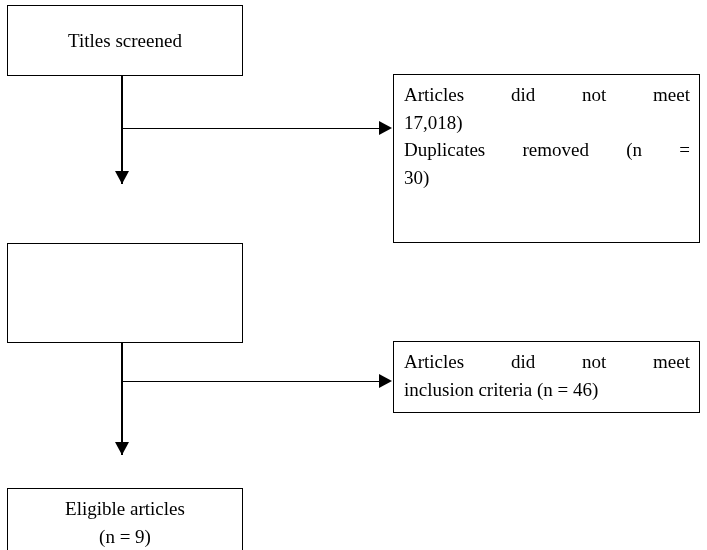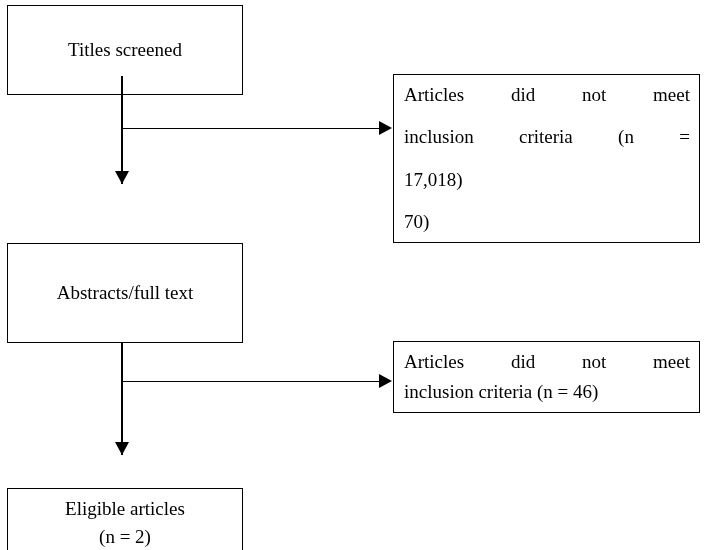--- a/index.html
+++ b/index.html
@@ -34,21 +34,21 @@
     line-height: 1.45;
   }
   .box.centered {
     align-items: center;
     text-align: center;
   }
   .box.justified {
     align-items: stretch;
     text-align: justify;
     padding: 6px 9px 6px 10px;
-    justify-content: space-between;
+    justify-content: flex-start;
   }
   .box.justified .ln {
     display: block;
     text-align: justify;
     text-align-last: left;
   }
   .box.justified .ln.spread {
     text-align-last: justify;
   }
   .line {
@@ -68,21 +68,21 @@
   .arrow-right {
     position: absolute;
     width: 0;
     height: 0;
     border-top: 7.5px solid transparent;
     border-bottom: 7.5px solid transparent;
     border-left: 13px solid #000000;
   }
 
   
-  #node-titles-screened   { left: 7px;   top: 5px;   width: 236px; height: 90px; }
+  #node-titles-screened   { left: 7px;   top: 5px;   width: 236px; height: 71px; }
   #node-excluded-1        { left: 393px; top: 74px;  width: 307px; height: 169px; }
   #node-abstracts         { left: 7px;   top: 243px; width: 236px; height: 100px; }
   #node-excluded-2        { left: 393px; top: 341px; width: 307px; height: 72px; }
   #node-eligible          { left: 7px;   top: 488px; width: 236px; height: 69px; }
 
   
   #conn1-vertical   { left: 121px; top: 76px;  height: 108px; }
   #conn1-arrowhead  { left: 114.5px; top: 171px; }
   #conn1-horizontal { left: 121px; top: 127.5px; width: 259px; }
   #conn1-harrowhead { left: 379px; top: 121px; }
@@ -102,38 +102,37 @@
   </div>
 
   <div class="line vline" id="conn1-vertical"></div>
   <div class="arrow-down" id="conn1-arrowhead"></div>
 
   <div class="line hline" id="conn1-horizontal"></div>
   <div class="arrow-right" id="conn1-harrowhead"></div>
 
   <div class="box justified" id="node-excluded-1">
     <span class="ln spread">Articles did not meet</span>
-    <span class="ln spread">inclusion criteria (n =</span>
     <span class="ln">17,018)</span>
-    <span class="ln">70)</span>
+    <span class="ln spread">Duplicates removed (n =</span>
+    <span class="ln">30)</span>
   </div>
 
   <div class="box centered" id="node-abstracts">
-    <div>Abstracts/full text</div>
   </div>
 
   <div class="line vline" id="conn2-vertical"></div>
   <div class="arrow-down" id="conn2-arrowhead"></div>
 
   <div class="line hline" id="conn2-horizontal"></div>
   <div class="arrow-right" id="conn2-harrowhead"></div>
 
   <div class="box justified" id="node-excluded-2">
     <span class="ln spread">Articles did not meet</span>
     <span class="ln">inclusion criteria (n = 46)</span>
   </div>
 
   <div class="box centered" id="node-eligible">
     <div>Eligible articles</div>
-    <div>(n = 2)</div>
+    <div>(n = 9)</div>
   </div>
 
 </div>
 
 </body></html>

